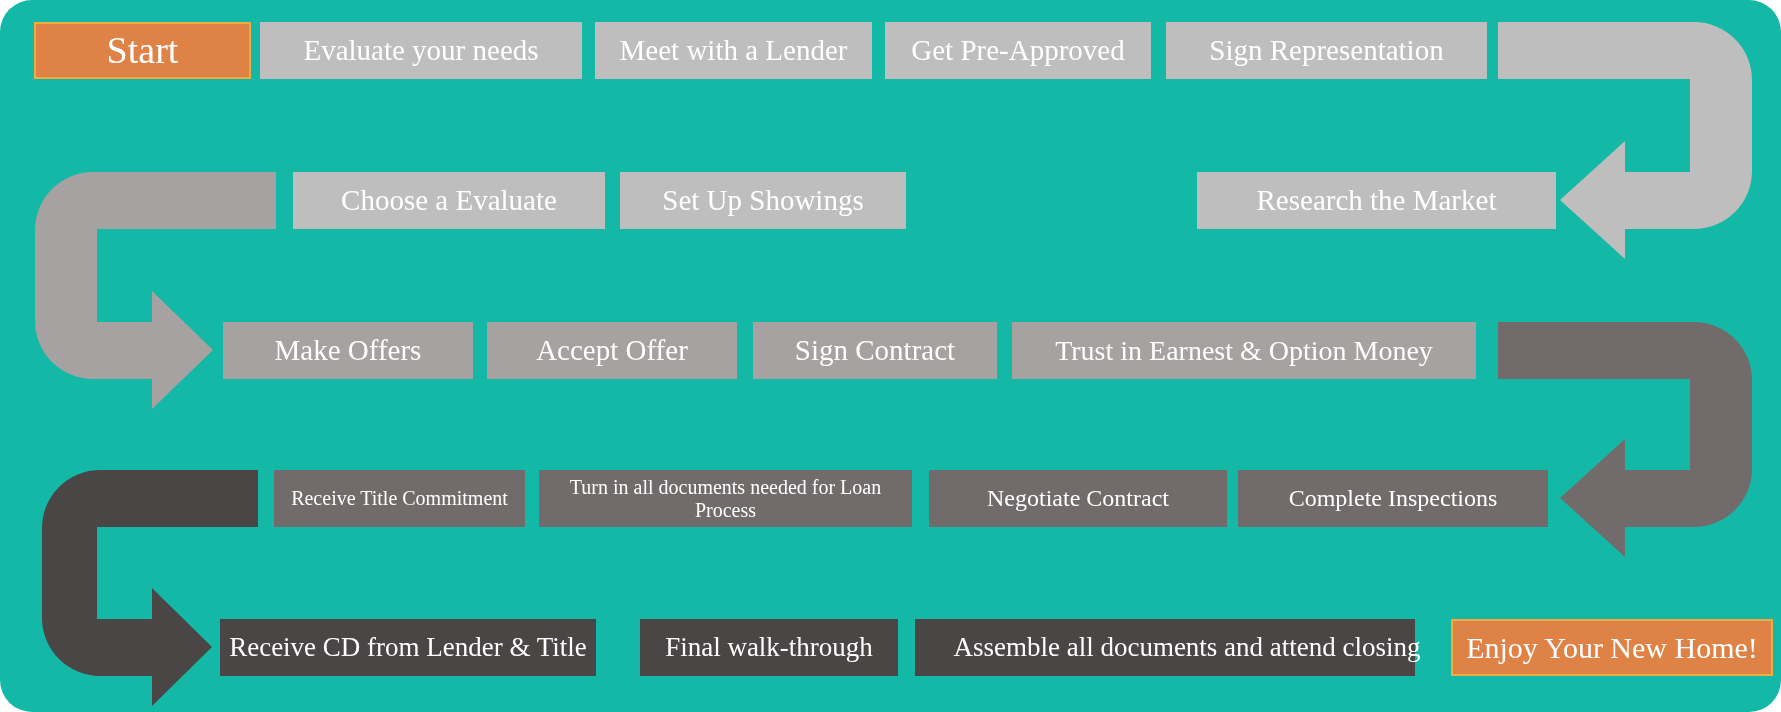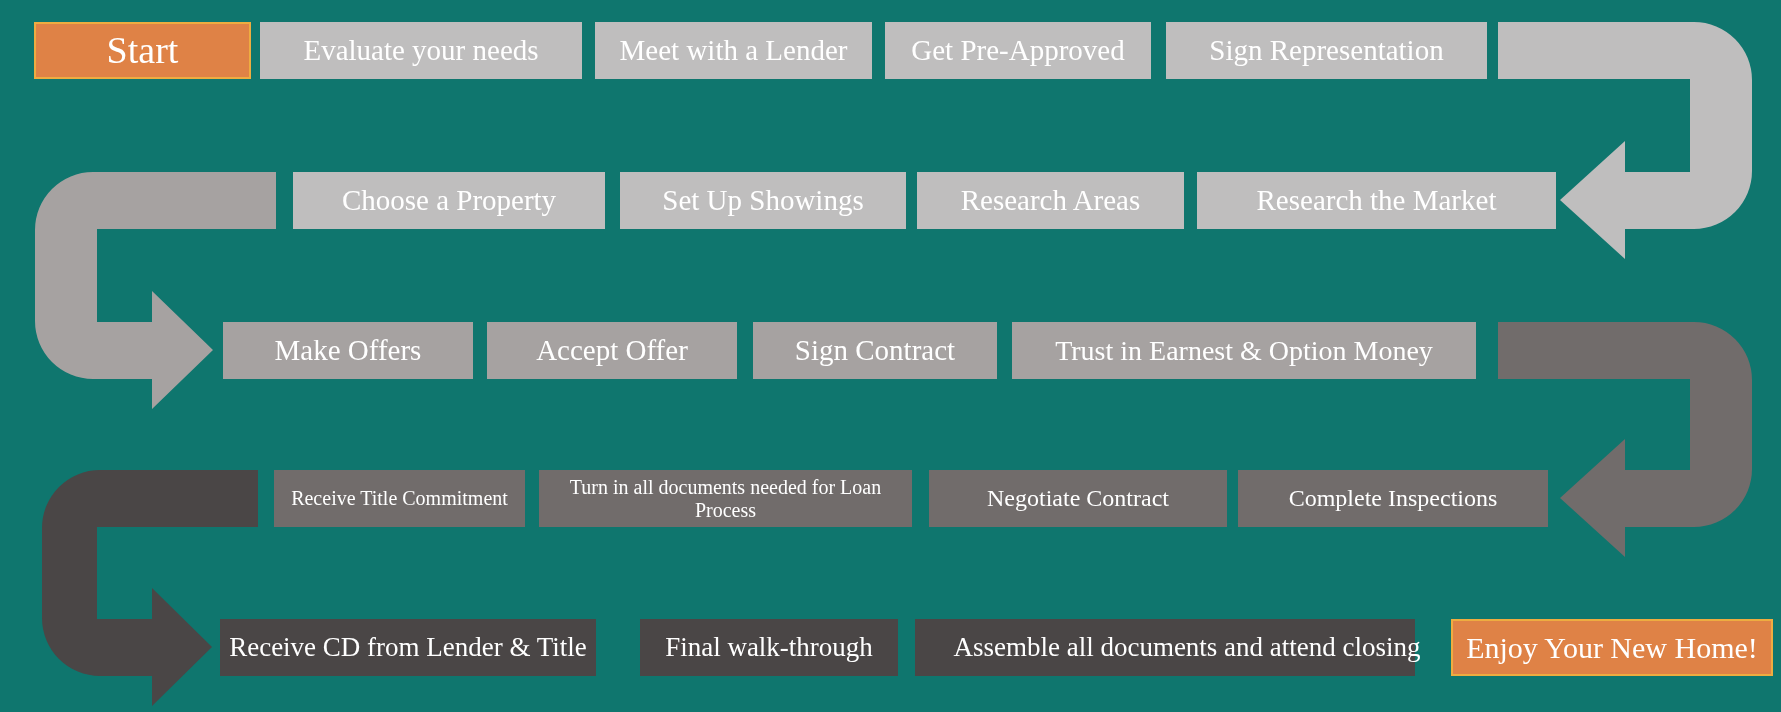--- a/index.html
+++ b/index.html
@@ -1,21 +1,22 @@
 <!DOCTYPE html>
 <html><head>
 <meta charset="utf-8">
 <style>
   html,body{margin:0;padding:0;background:#ffffff;}
   #canvas{
     position:relative;
     width:1781px;height:712px;
-    background:#0f766e;
+    background:#14b8a6;
     font-family:"Liberation Serif", serif;
     overflow:hidden;
+    border-radius:32px;
   }
   #connectors{position:absolute;left:0;top:0;width:1781px;height:712px;z-index:0;}
   .step{
     position:absolute;
     height:57px;
     display:flex;align-items:center;justify-content:center;
     color:#ffffff;
     text-align:center;
     white-space:nowrap;
     z-index:1;
@@ -43,23 +44,22 @@
     <path d="M258,470 L100,470 A58,58 0 0 0 42,528 L42,618 A58,58 0 0 0 100,676 L152,676 L152,706 L212,647 L152,588 L152,619 L97,619 L97,527 L258,527 Z" fill="#4a4646"></path>
   </svg>
 
   <div class="step fs-start accent" style="left: 34px; top: 22px; width: 217px; background-color: rgb(223, 130, 70);">Start</div>
   <div class="step fs-row" style="left: 260px; top: 22px; width: 322px; background-color: rgb(191, 190, 190); text-align: right;">Evaluate your needs</div>
   <div class="step fs-row" style="left: 595px; top: 22px; width: 277px; background-color: rgb(191, 190, 190);">Meet with a Lender</div>
   <div class="step fs-row" style="left: 885px; top: 22px; width: 266px; background-color: rgb(191, 190, 190);">Get Pre-Approved</div>
   <div class="step fs-row" style="left: 1166px; top: 22px; width: 321px; background-color: rgb(191, 190, 190);">Sign Representation</div>
 
   <div class="step fs-row" style="left: 1197px; top: 172px; width: 359px; background-color: rgb(191, 190, 190);">Research the Market</div>
-  <div class="step fs-row" style="left: 917px; top: 172px; width: 267px; background-color: rgb(191, 190, 190);">Research Areas</div>
   <div class="step fs-row" style="left: 620px; top: 172px; width: 286px; background-color: rgb(191, 190, 190);">Set Up Showings</div>
-  <div class="step fs-row" style="left: 293px; top: 172px; width: 312px; background-color: rgb(191, 190, 190);">Choose a Property</div>
+  <div class="step fs-row" style="left: 293px; top: 172px; width: 312px; background-color: rgb(191, 190, 190);">Choose a Evaluate</div>
 
   <div class="step fs-row" style="left: 223px; top: 322px; width: 250px; background-color: rgb(166, 162, 161);">Make Offers</div>
   <div class="step fs-row" style="left: 487px; top: 322px; width: 250px; background-color: rgb(166, 162, 161); font-family: Liberation Serif, serif;">Accept Offer</div>
   <div class="step fs-row" style="left: 753px; top: 322px; width: 244px; background-color: rgb(166, 162, 161);">Sign Contract</div>
   <div class="step fs-trust" style="left: 1012px; top: 322px; width: 464px; background-color: rgb(166, 162, 161);">Trust in Earnest &amp; Option Money</div>
 
   <div class="step fs-md" style="left: 1238px; top: 470px; width: 310px; background-color: rgb(113, 108, 107);">Complete Inspections</div>
   <div class="step fs-md" style="left: 929px; top: 470px; width: 298px; background-color: rgb(113, 108, 107);">Negotiate Contract</div>
   <div class="step fs-sm" style="left: 539px; top: 470px; width: 373px; padding: 16px 18px; background-color: rgb(113, 108, 107);">Turn in all documents needed for Loan Process</div>
   <div class="step fs-sm" style="left: 274px; top: 470px; width: 251px; background-color: rgb(113, 108, 107);">Receive Title Commitment</div>

